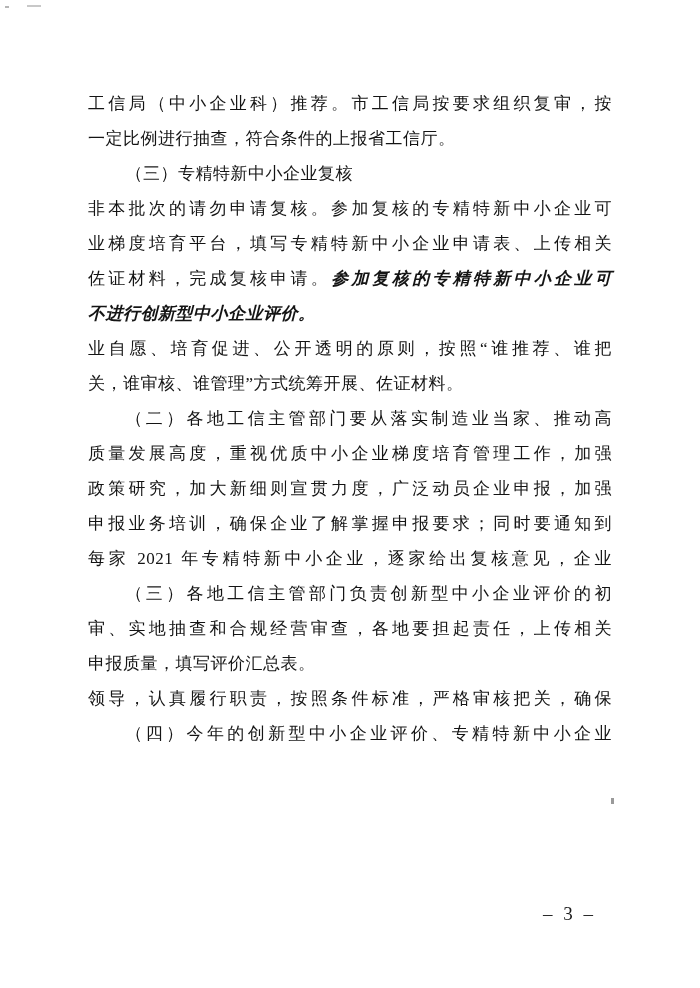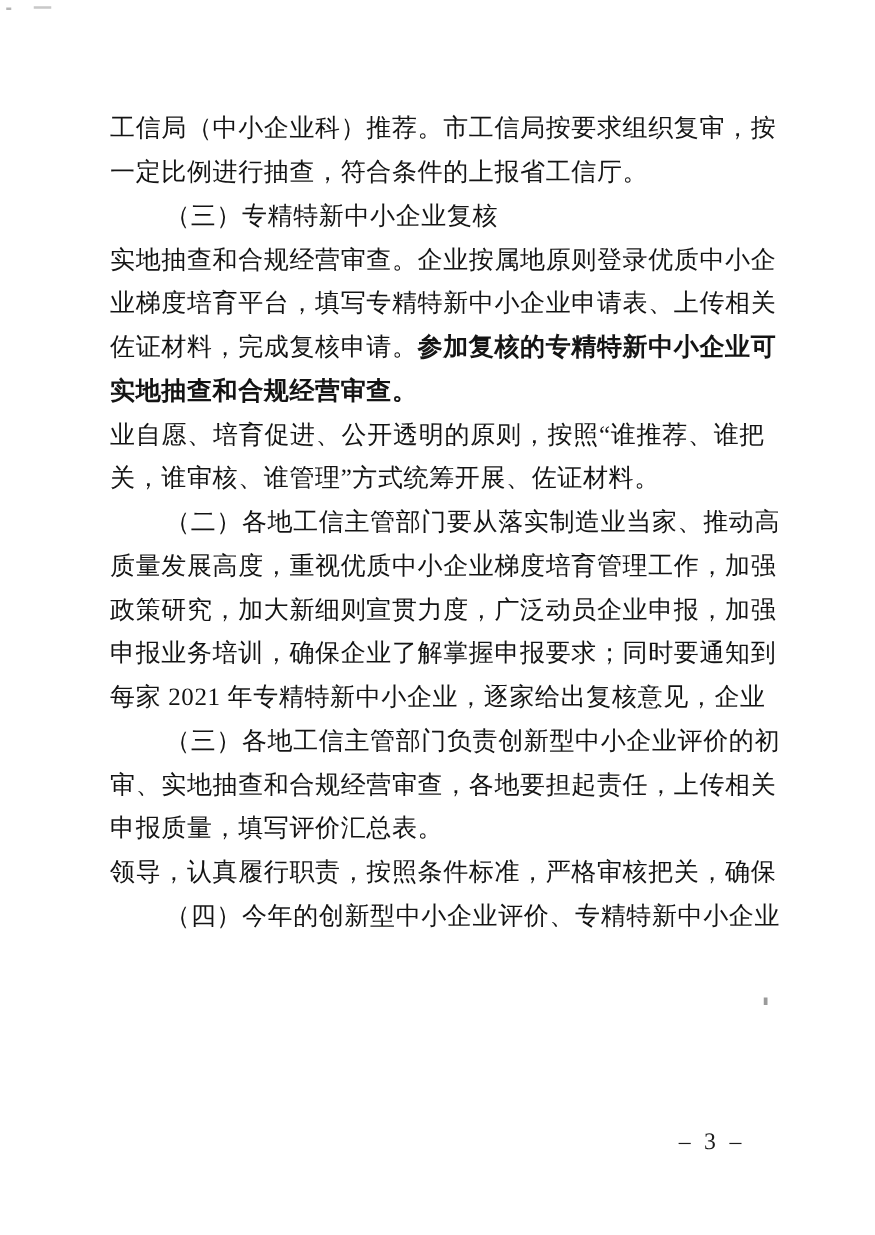--- a/index.html
+++ b/index.html
@@ -13,36 +13,37 @@
     color: #141414;
     overflow: hidden;
   }
   .text-block {
     position: absolute;
     left: 88px;
     top: 86px;
     width: 524px;
   }
   .line {
-    font-size: 20px;
+    font-size: 17px;
     line-height: 35px;
     height: 35px;
     white-space: nowrap;
     text-align: justify;
     text-align-last: justify;
     letter-spacing: 0.5px;
   }
   .line.end {
     text-align-last: left;
   }
   .line.indent {
     text-indent: 2.2em;
   }
   .bold {
     font-weight: bold;
+    font-style: italic;
   }
   .page-number {
     position: absolute;
     top: 903px;
     right: 104px;
     font-size: 19px;
     letter-spacing: 3px;
     color: #1c1c1c;
     font-family: "Liberation Serif", "DejaVu Serif", serif;
   }
@@ -59,24 +60,24 @@
 
 <div class="page">
   <div class="artifact a1"></div>
   <div class="artifact a2"></div>
   <div class="artifact a3"></div>
 
   <div class="text-block" id="text-block">
       <div class="line"><span>工信局（中小企业科）推荐。市工信局按要求组织复审，按</span></div>
       <div class="line end"><span>一定比例进行抽查，符合条件的上报省工信厅。</span></div>
       <div class="line indent end"><span>（三）专精特新中小企业复核</span></div>
-      <div class="line"><span>实地抽查和合规经营审查。企业按属地原则登录优质中小企</span></div>
+      <div class="line"><span>非本批次的请勿申请复核。参加复核的专精特新中小企业可</span></div>
       <div class="line"><span>业梯度培育平台，填写专精特新中小企业申请表、上传相关</span></div>
       <div class="line"><span>佐证材料，完成复核申请。</span><span class="bold">参加复核的专精特新中小企业可</span></div>
-      <div class="line end"><span class="bold">实地抽查和合规经营审查。</span></div>
+      <div class="line end"><span class="bold">不进行创新型中小企业评价。</span></div>
       <div class="line"><span>业自愿、培育促进、公开透明的原则，按照“谁推荐、谁把</span></div>
       <div class="line end"><span>关，谁审核、谁管理”方式统筹开展、佐证材料。</span></div>
       <div class="line indent"><span>（二）各地工信主管部门要从落实制造业当家、推动高</span></div>
       <div class="line"><span>质量发展高度，重视优质中小企业梯度培育管理工作，加强</span></div>
       <div class="line"><span>政策研究，加大新细则宣贯力度，广泛动员企业申报，加强</span></div>
       <div class="line"><span>申报业务培训，确保企业了解掌握申报要求；同时要通知到</span></div>
       <div class="line"><span>每家 2021 年专精特新中小企业，逐家给出复核意见，企业</span></div>
       <div class="line indent"><span>（三）各地工信主管部门负责创新型中小企业评价的初</span></div>
       <div class="line"><span>审、实地抽查和合规经营审查，各地要担起责任，上传相关</span></div>
       <div class="line end"><span>申报质量，填写评价汇总表。</span></div>

